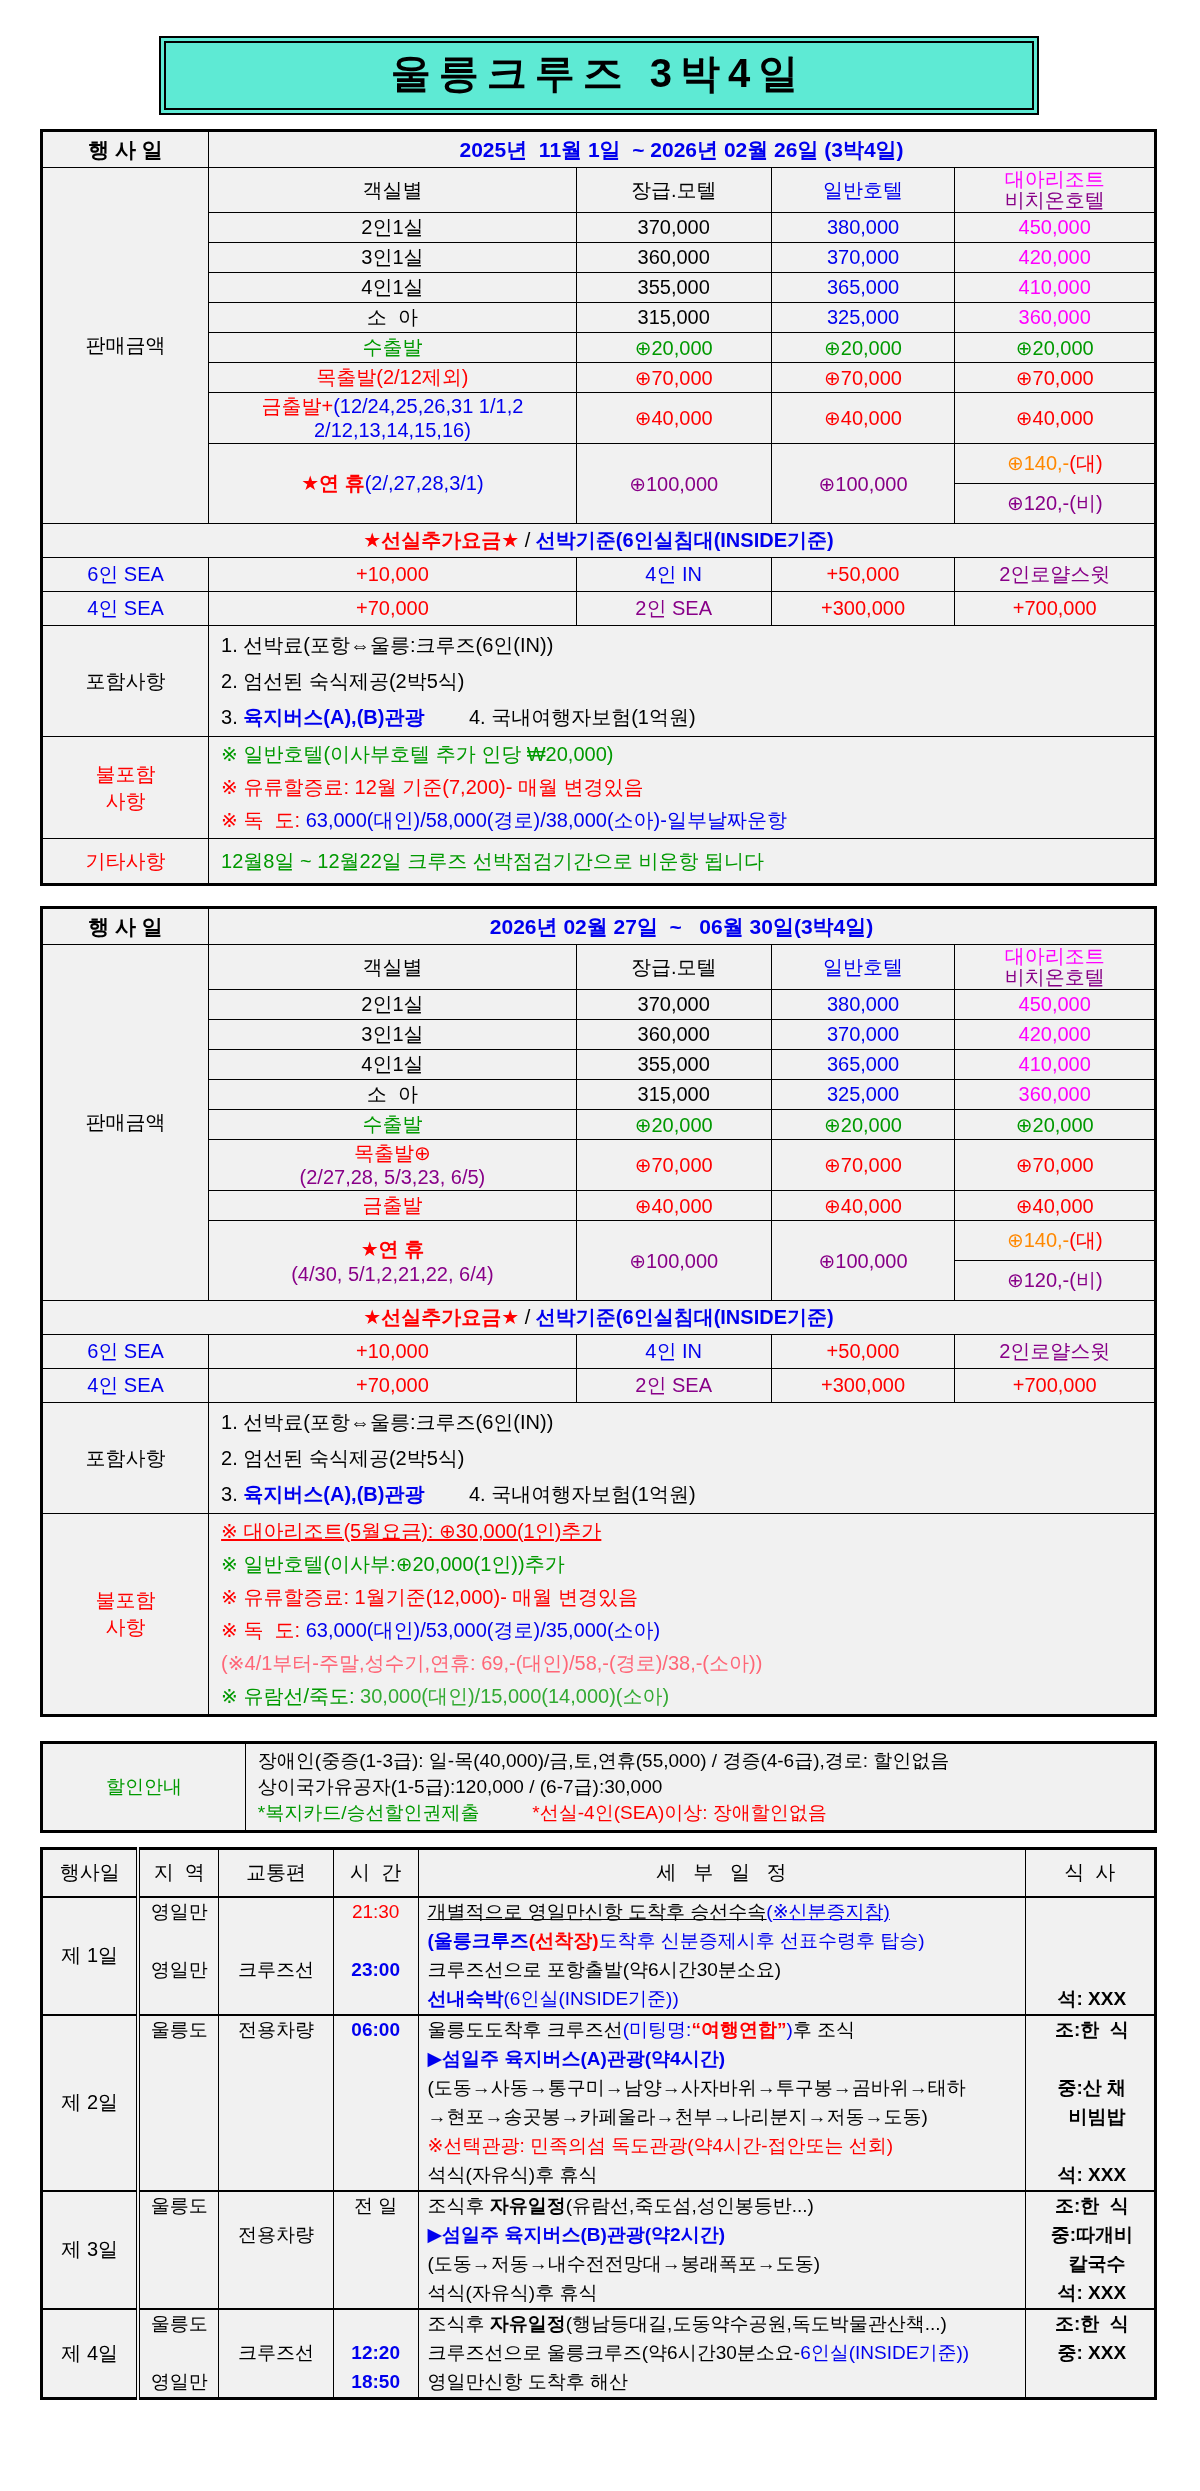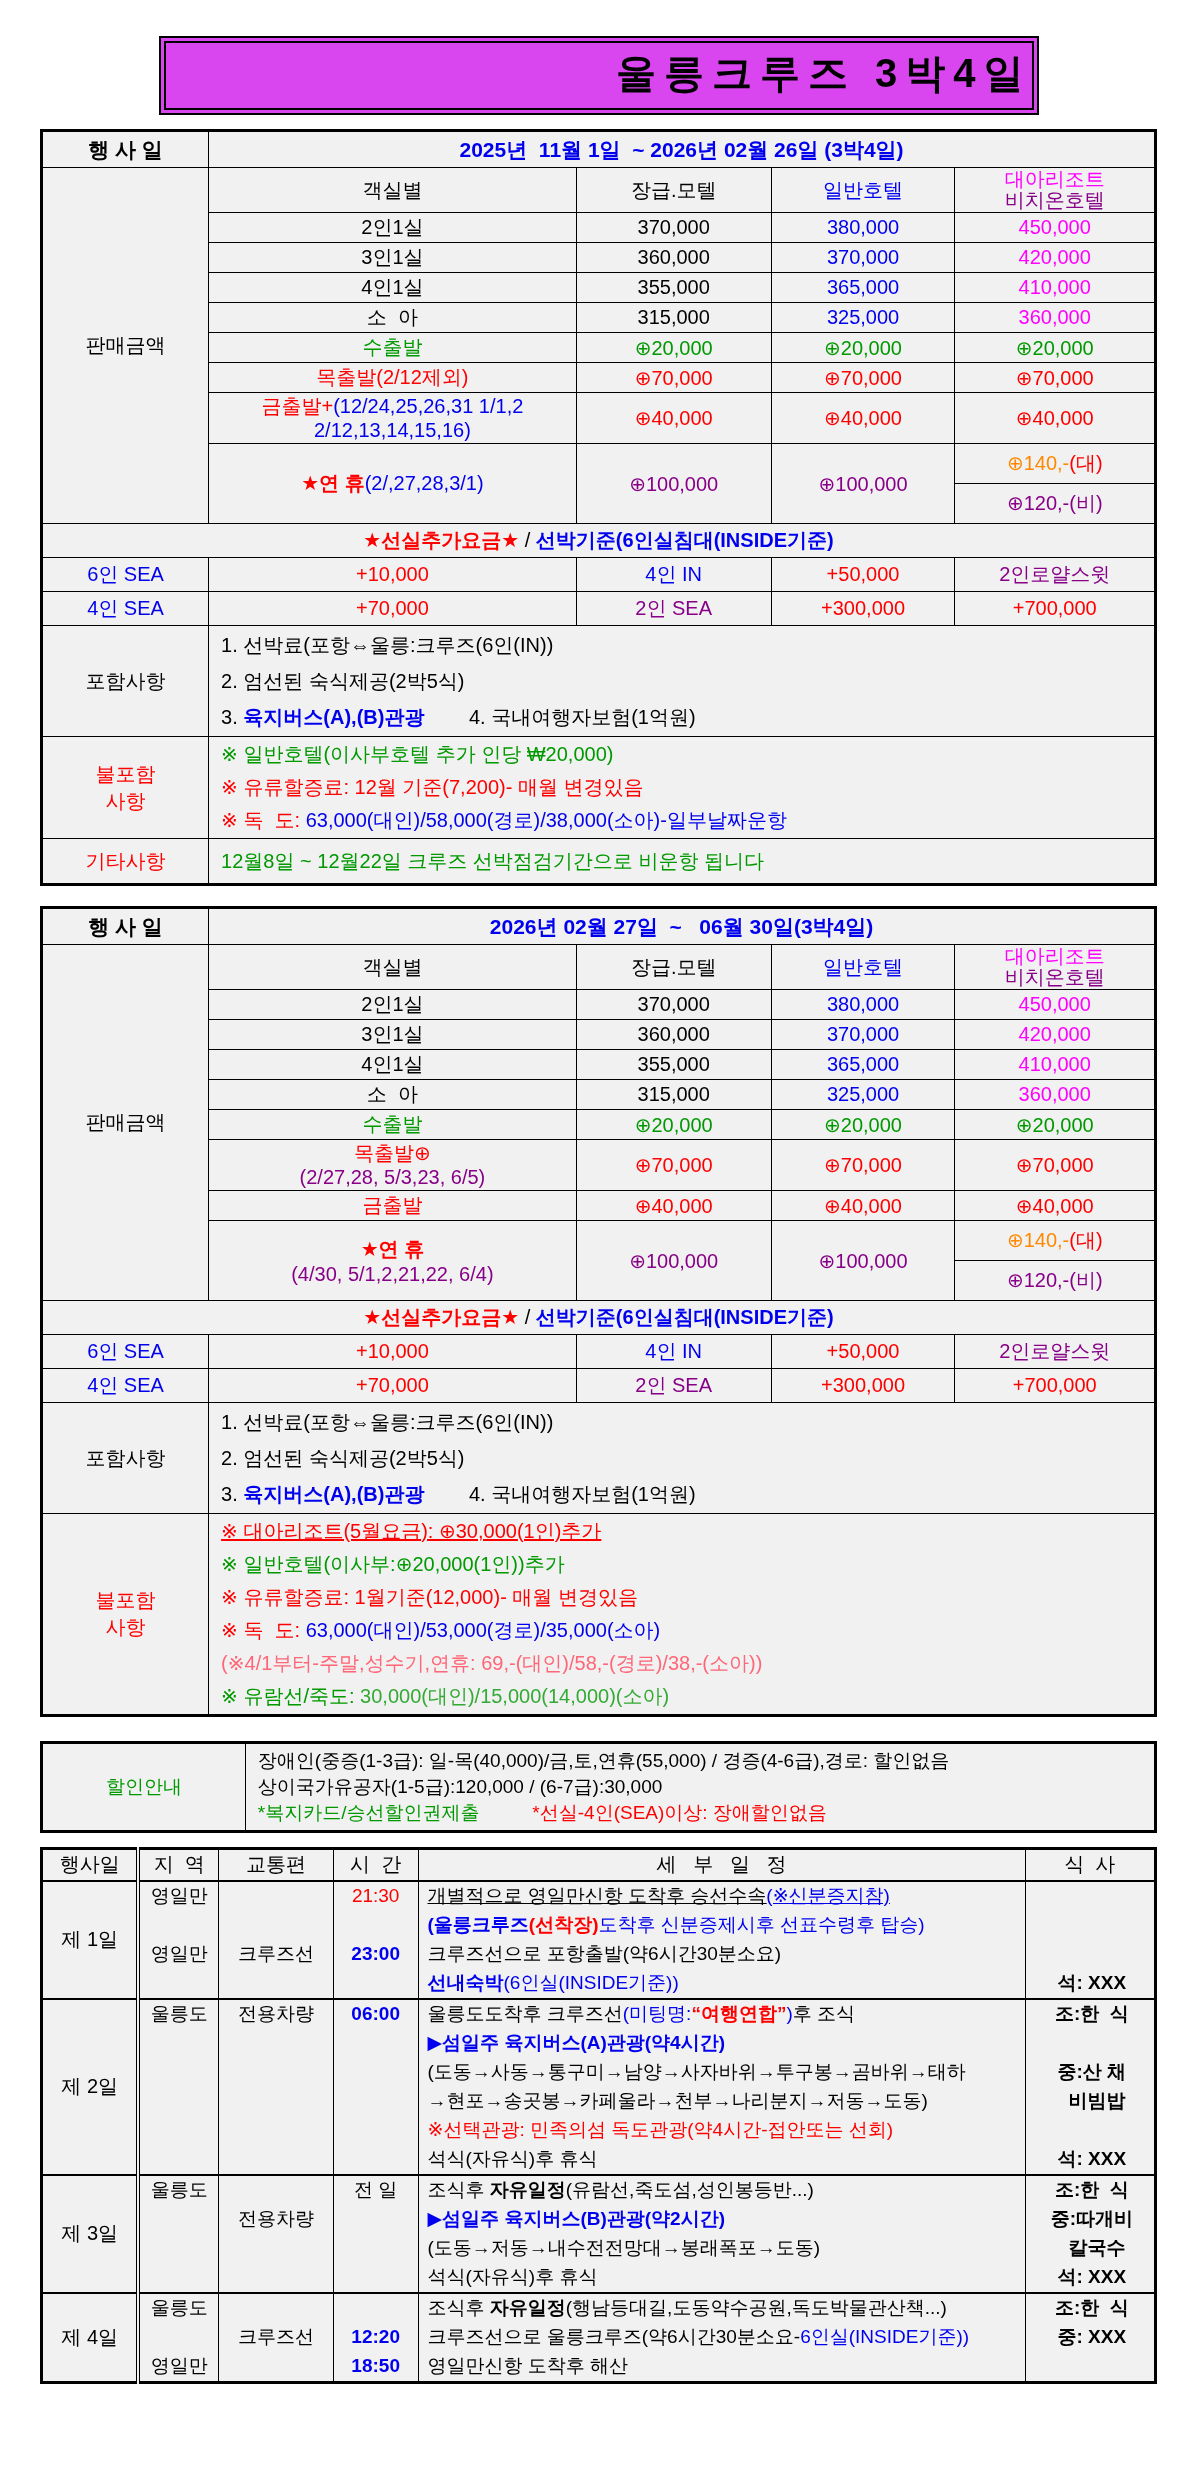--- a/index.html
+++ b/index.html
@@ -1,21 +1,21 @@
 <!DOCTYPE html>
 <html><head>
 <meta charset="utf-8">
 <style>
   * { box-sizing: border-box; }
   body { margin:0; background:#fff; color:#000;
          font-family:"Liberation Sans","DejaVu Sans",sans-serif; }
   .page { width:1200px; padding:36px 43px 28px 40px; }
   .title-box { width:880px; margin:0 auto 14px; border:7px double #000;
-               text-align:right; font-size:40px; font-weight:bold;
-               letter-spacing:8px; padding:3px 0 7px; background:#d946ef; }
+               text-align:center; font-size:40px; font-weight:bold;
+               letter-spacing:8px; padding:3px 0 7px; background:#5eead4; }
   table { border-collapse:collapse; width:100%; table-layout:fixed; background:#F1F1F1; }
   .info, .disc, .itin { border:3px solid #000; }
   td { border:1px solid #000; font-size:20px; text-align:center;
        vertical-align:middle; padding:1px 3px; overflow:hidden; }
   [data-bind], [data-bind-segments] { white-space:pre-wrap; }
   .mb22 { margin-bottom:20px; } .mb26 { margin-bottom:24px; } .mb14 { margin-bottom:14px; }
   .r-event td { height:37px; font-size:21px; font-weight:bold; }
   .ev-val { color:#0000EE; }
   .r-head td { height:44px; line-height:21px; }
   .rp td { height:27px; }
@@ -30,21 +30,21 @@
   .txt div { line-height:36px; }
   .txt-tight div { line-height:33px; }
   .r-etc td { height:46px; text-align:left; }
   .r-etc td.lbl { text-align:center; }
   .disc td { font-size:19px; }
   .disc .txt div { line-height:26px; }
   .disc tr td { height:auto; padding-top:4px; padding-bottom:4px; }
   .t2 td { border-top:2px solid #000; }
   .sched-head { font-size:24px; font-weight:bold; margin:38px 0 14px 2px; }
   .itin td { font-size:19px; padding:0; }
-  .ih td { height:32px; font-size:20px; }
+  .ih td { height:48px; font-size:20px; }
   .day td { border-top:2px solid #000; vertical-align:top; }
   .day td.dcell { vertical-align:middle; font-size:20px; }
   .dayline-col { padding:0; }
   .ln { height:29px; display:flex; align-items:center; justify-content:center; white-space:pre-wrap; }
   .ln-left { justify-content:flex-start; padding-left:9px; }
   .ln-meal { justify-content:center; padding-left:4px;font-weight:bold; }
   .dbl-r { border-right:4px double #000; }
   .cA{width:15%}.cB{width:33%}.cC{width:17.5%}.cD{width:16.5%}.cE{width:18%}
   .dA{width:18.3%}
   .iA{width:8.7%}.iB{width:7.2%}.iC{width:10.3%}.iD{width:7.6%}.iE{width:54.5%}.iF{width:11.7%}

